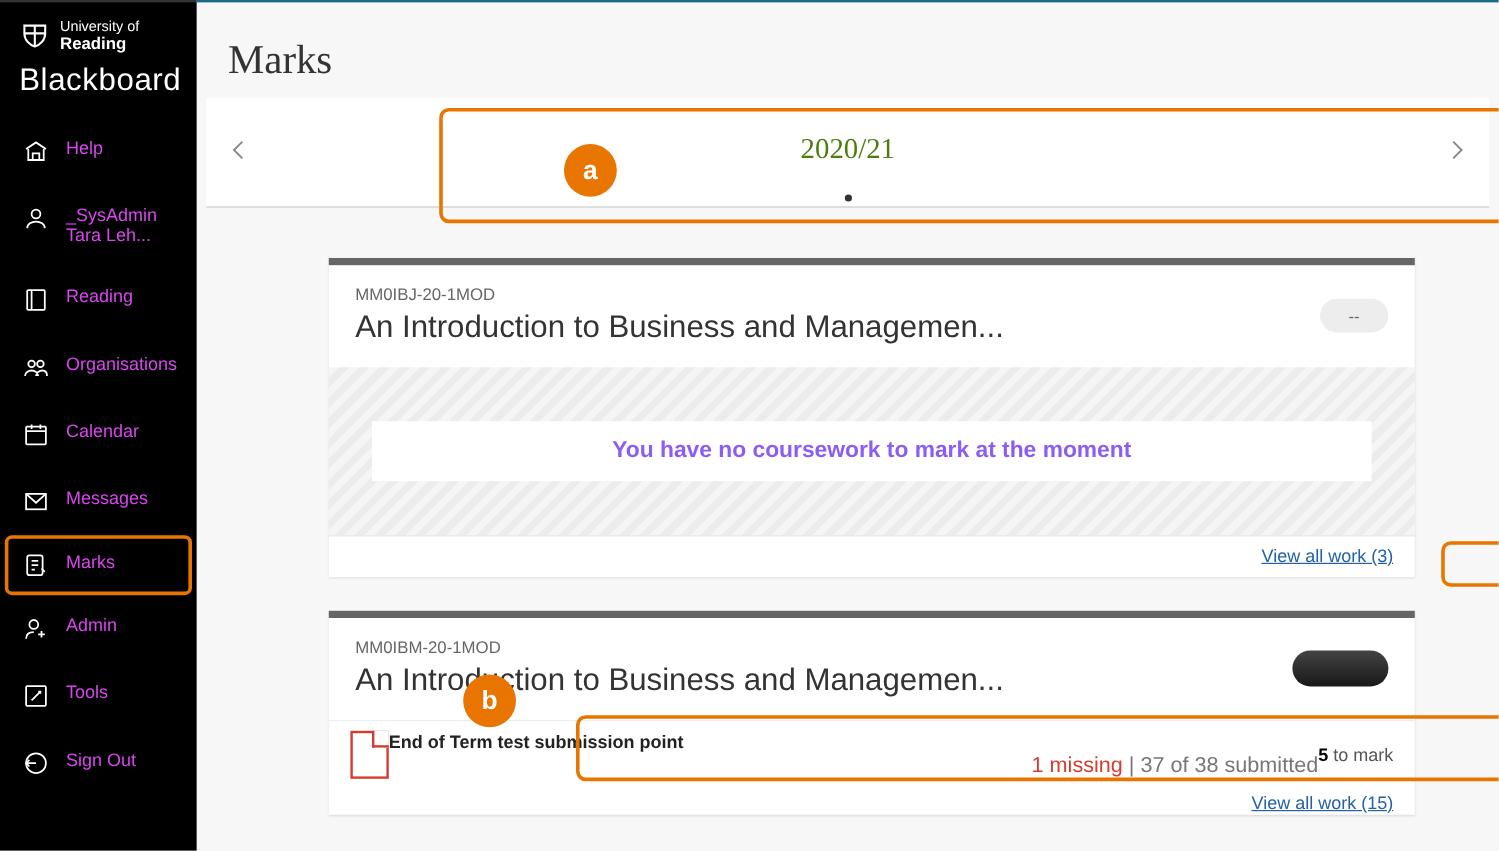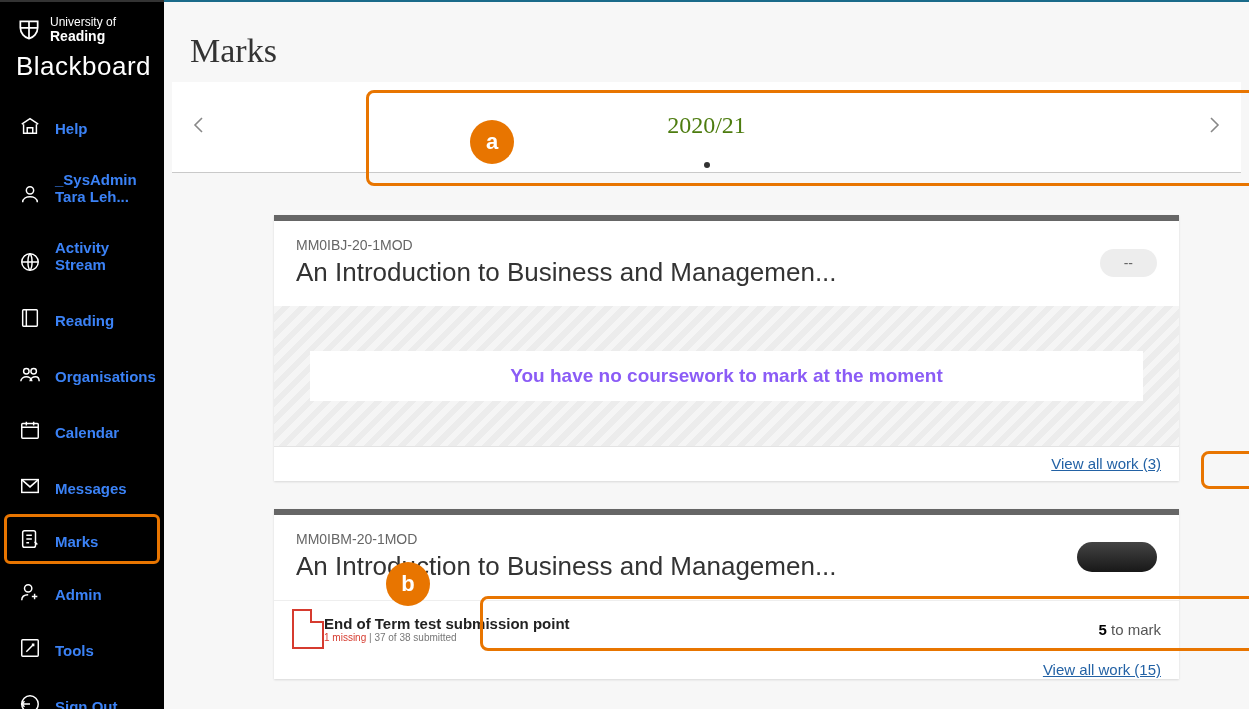--- a/index.html
+++ b/index.html
@@ -41,28 +41,27 @@
     letter-spacing: 0.5px;
     margin-top: 6px;
   }
   .nav {
     display: flex;
     flex-direction: column;
     margin-top: 6px;
   }
   .nav-item {
     display: flex;
-    align-items: flex-end;
+    align-items: flex-start;
     gap: 14px;
     padding: 14px 16px;
-    color: #3b82f6;
+    color: #d946ef;
     font-size: 15px;
     cursor: pointer;
     border: 3px solid transparent;
-    font-weight: bold;
   }
   .nav-item .nicon {
     width: 22px;
     display:flex;
     align-items:center;
     justify-content:center;
   }
   .nav-item.active {
     border: 3px solid #e87500;
     border-radius: 6px;
@@ -220,21 +219,21 @@
     content:"";
     position:absolute;
     top:-2px;right:-2px;
     width:12px;height:12px;
     background:#fff;
     border-left:2px solid #d63b2f;
     border-bottom:2px solid #d63b2f;
   }
   .assign-body { flex:1; }
   .assign-title { font-weight:600; color:#222; font-size:15px;}
-  .assign-sub { font-size:10px; color:#777; }
+  .assign-sub { font-size:18px; color:#777;text-align:right; }
   .missing { color:#d63b2f; }
   .tomark { color:#555; font-size:15px;}
   .tomark b { color:#000; }
   .card2-foot { text-align:right; padding: 4px 18px 0 18px; }
   svg { display:block; }
 </style>
 </head>
 <body>
 
 <div class="sidebar">
@@ -264,29 +263,20 @@
       <span>Help</span>
     </div>
     <div class="nav-item">
       <span class="nicon">
         <svg width="22" height="22" viewBox="0 0 24 24" fill="none" stroke="#fff" stroke-width="1.6">
             <circle cx="12" cy="8" r="4"></circle>
             <path d="M4 21c0-4 4-6 8-6s8 2 8 6"></path>
           </svg>
       </span>
       <span>_SysAdmin Tara Leh...</span>
-    </div>
-    <div class="nav-item">
-      <span class="nicon">
-        <svg width="22" height="22" viewBox="0 0 24 24" fill="none" stroke="#fff" stroke-width="1.6">
-            <circle cx="12" cy="12" r="9"></circle>
-            <path d="M3 12h18M12 3c3 3 3 15 0 18M12 3c-3 3-3 15 0 18"></path>
-          </svg>
-      </span>
-      <span>Activity Stream</span>
     </div>
     <div class="nav-item">
       <span class="nicon">
         <svg width="22" height="22" viewBox="0 0 24 24" fill="none" stroke="#fff" stroke-width="1.6">
             <rect x="4" y="3" width="16" height="18" rx="1"></rect>
             <path d="M8 3v18"></path>
           </svg>
       </span>
       <span>Reading</span>
     </div>

